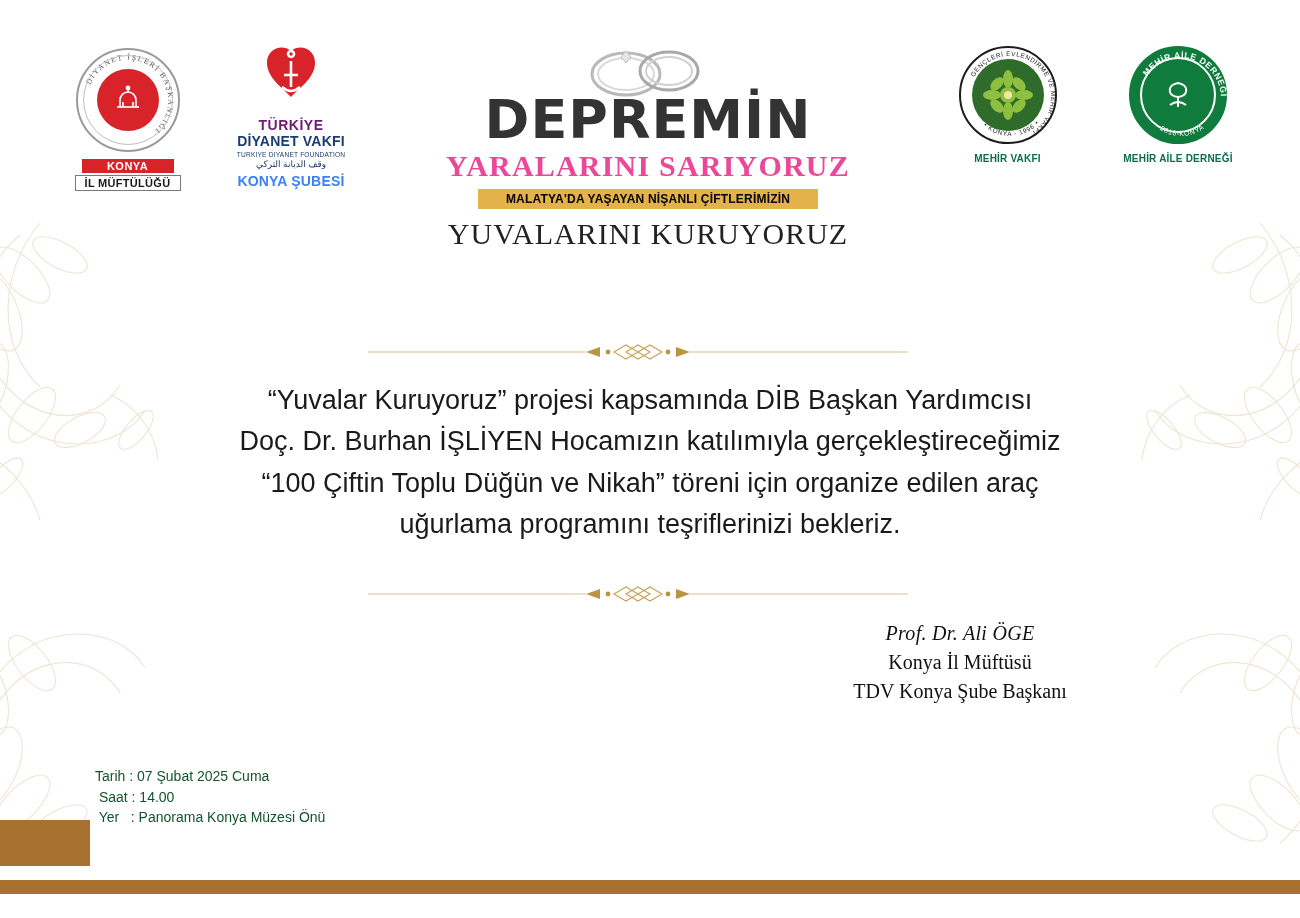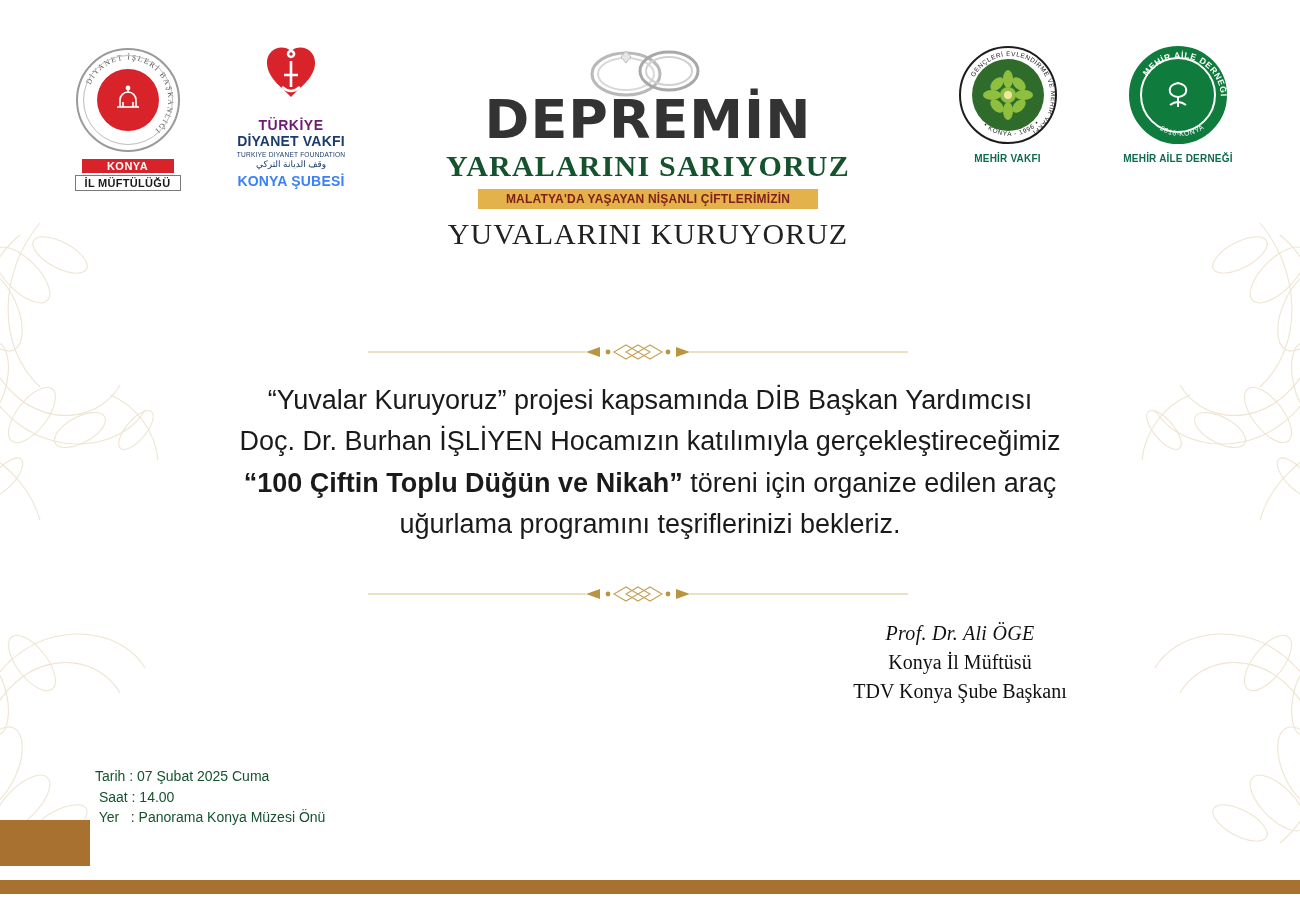--- a/index.html
+++ b/index.html
@@ -121,27 +121,27 @@
     font-weight: bold;
     color: #333333;
     letter-spacing: 1px;
     line-height: .92;
     margin-top: -4px;
   }
   .banner-sub {
     font-family: "Liberation Serif", serif;
     font-size: 30px;
     font-weight: bold;
-    color: #14532d;
+    color: #ec4899;
     letter-spacing: 1.2px;
     margin-top: 4px;
   }
   .banner-strip {
     background: #e3b24a;
-    color: #7f1d1d;
+    color: #000000;
     font-size: 12px;
     font-weight: bold;
     letter-spacing: .2px;
     margin: 6px auto 0;
     width: 340px;
     padding: 3px 0;
   }
   .banner-bottom {
     font-family: "Liberation Serif", serif;
     font-size: 30px;
@@ -205,21 +205,21 @@
   #invitation {
     position: absolute;
     left: 95px;
     top: 380px;
     width: 1110px;
     text-align: center;
     font-size: 27px;
     line-height: 1.53;
     color: #1a1a1a;
   }
-  #invitation b { font-weight: bold; }
+  #invitation b { font-weight: normal; }
 
   
   #signature {
     position: absolute;
     right: 150px;
     top: 622px;
     text-align: center;
     width: 380px;
   }
   .sig-name {

